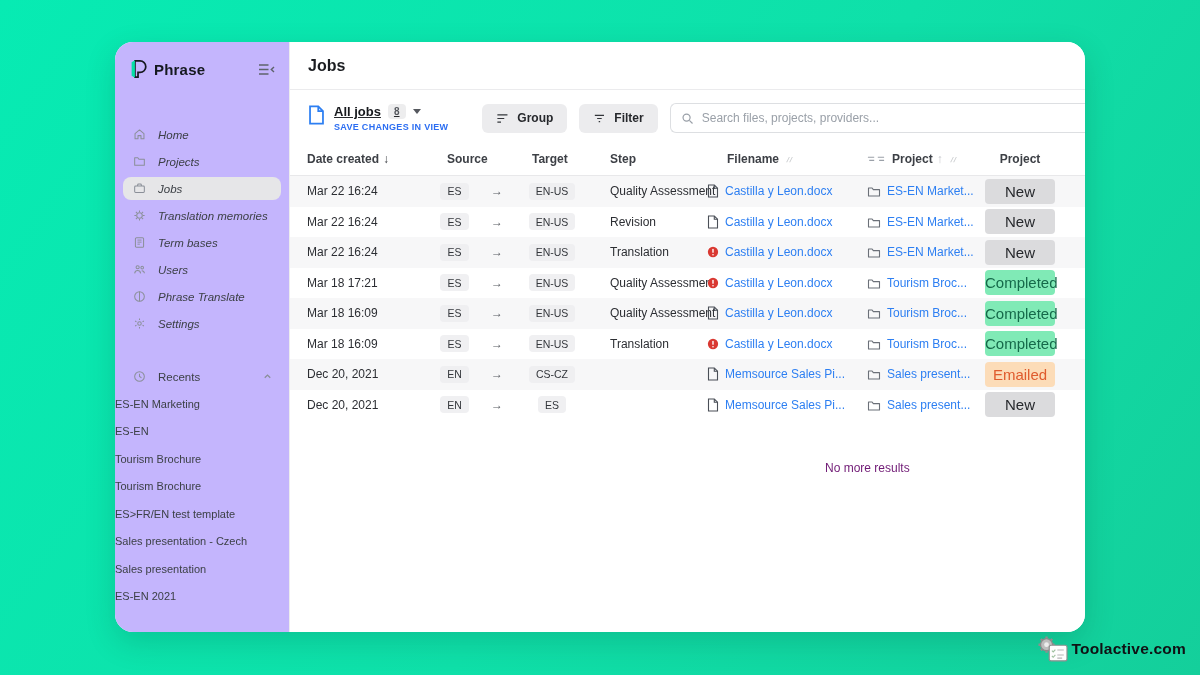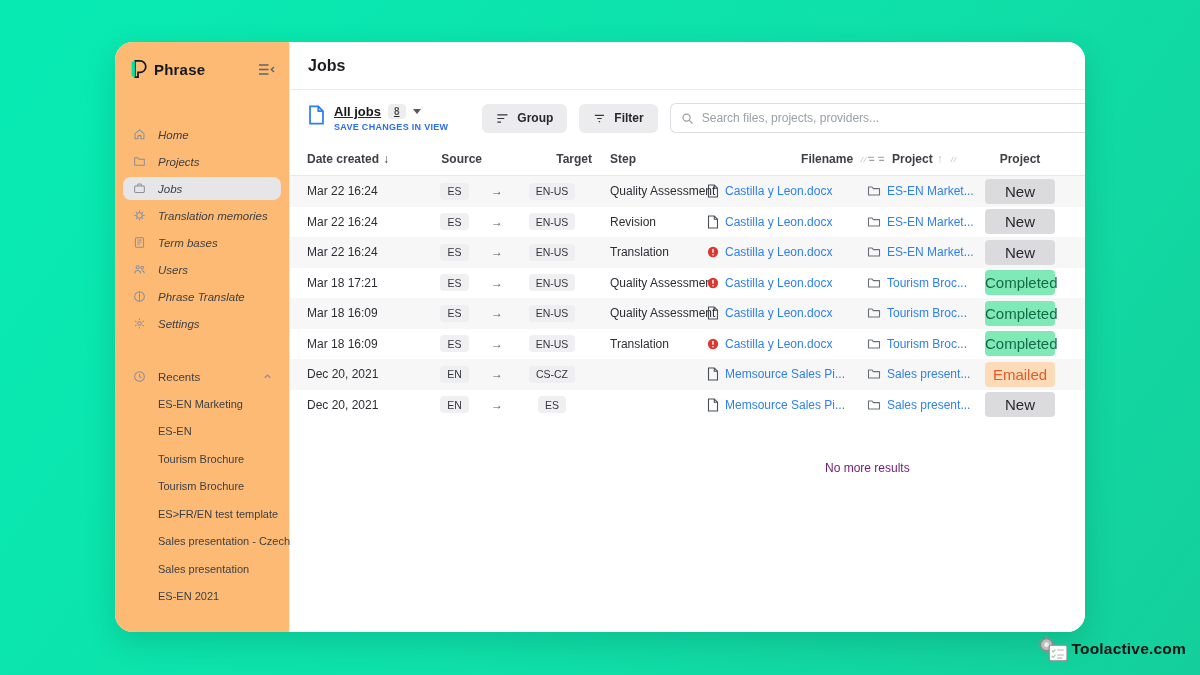--- a/index.html
+++ b/index.html
@@ -8,33 +8,33 @@
     font-family:"Liberation Sans", sans-serif;
     background:linear-gradient(125deg,#07ebb3 0%,#0fe0a9 55%,#14cf9b 100%);
     position:relative; color:#26282c;
   }
   .card {
     position:absolute; left:115px; top:42px; width:970px; height:590px;
     background:#fff; border-radius:18px; display:flex; overflow:hidden;
     box-shadow:0 10px 30px rgba(0,60,45,.18);
   }
   
-  .sidebar { width:175px; background:#fdba74; border-right:1px solid #ececee; flex:none; display:flex; flex-direction:column; }
+  .sidebar { width:175px; background:#c4b5fd; border-right:1px solid #ececee; flex:none; display:flex; flex-direction:column; }
   .logo-row { display:flex; align-items:center; padding:17px 14px 10px 15px; }
   .logo-mark { width:18px; height:20px; flex:none; }
   .logo-text { font-size:15px; font-weight:700; color:#15191f; margin-left:6px; letter-spacing:.2px; flex:1; }
   .collapse-btn { width:17px; height:13px; cursor:pointer; }
   .nav { margin-top:32px;font-style:italic; }
   .nav-item { display:flex; align-items:center; height:27px; padding-left:18px; font-size:11.5px; color:#3c4046; cursor:pointer; }
   .nav-item .ni { width:13px; height:13px; margin-right:12px; flex:none; display:flex; }
   .nav-item.active { background:#e6e6e8; border-radius:8px; margin:0 8px; padding-left:10px; height:23px; margin-top:2px; margin-bottom:2px; }
   .recents-hdr { display:flex; align-items:center; height:27px; padding-left:18px; margin-top:26px; font-size:11.5px; color:#3c4046; cursor:pointer; }
   .recents-hdr .ni { width:13px; height:13px; margin-right:12px; display:flex; }
   .recents-hdr .chev { margin-left:auto; margin-right:16px; width:11px; height:11px; display:flex; }
-  .recent-item { display:flex; align-items:center; height:27.5px; padding-left:43px; font-size:11px; color:#3c4046; cursor:pointer; white-space:nowrap; }
+  .recent-item { display:flex; align-items:center; height:27.5px; font-size:11px; color:#3c4046; cursor:pointer; white-space:nowrap; }
   
   .main { flex:1; display:flex; flex-direction:column; background:#fff; min-width:0; }
   .title-bar { height:48px; flex:none; display:flex; align-items:center; padding-left:18px; border-bottom:1px solid #ebebed; }
   .page-title { font-size:16px; font-weight:700; color:#1b1d21; }
   .toolbar { flex:none; display:flex; align-items:center; padding:13px 0 10px 18px; gap:12px; }
   .view-cluster { display:flex; align-items:flex-start; gap:9px; margin-right:22px; }
   .view-doc { width:17px; height:20px; margin-top:1px; }
   .view-lines { display:flex; flex-direction:column; }
   .view-row1 { display:flex; align-items:center; gap:7px;text-decoration:underline; }
   .view-name { font-size:13px; font-weight:700; color:#17191d; }
@@ -44,37 +44,37 @@
   .tb-btn { display:flex; align-items:center; gap:8px; height:29px; padding:0 14px; background:#ececee; border:none; border-radius:6px; font-size:12px; font-weight:600; color:#26282c; cursor:pointer; font-family:inherit; }
   .tb-btn .bi { width:13px; height:11px; display:flex; }
   .search-wrap { flex:1; display:flex; align-items:center; height:30px; border:1px solid #dddfe2; border-right:none; border-radius:6px 0 0 6px; padding:0 10px; gap:8px; background:#fff; }
   .search-wrap .si { width:13px; height:13px; display:flex; }
   .search-input { border:none; outline:none; flex:1; font-size:12px; color:#333; font-family:inherit; background:transparent; }
   .search-input::placeholder { color:#9aa0a8; }
   
   .grid-cols { display:grid; grid-template-columns:120px 55px 30px 80px 115px 160px 115px 1fr; padding-left:17px; align-items:center; }
   .thead { height:33px; flex:none; border-bottom:1px solid #e8e8ea; font-size:12px; font-weight:600; color:#3d4046; }
   .th { display:flex; align-items:center; gap:4px; cursor:pointer; white-space:nowrap; }
-  .th.c { justify-content:flex-end; }
+  .th.c { justify-content:flex-start;margin-left:20px; }
   .th-step { padding-left:18px; }
   .sort-down { font-size:12px; color:#3d4046; }
   .sort-up { font-size:12px; color:#c6c8cc; }
   .rz { font-size:7px; color:#c9cbce; transform:skewX(-18deg); letter-spacing:1px; margin-left:4px; user-select:none; }
   .pg-ico { width:19px; height:9px; display:flex; margin-right:2px; }
   .status-hd { width:70px; text-align:center; margin-left:3px; }
   .rows { flex:none; }
   .row { height:30.5px; font-size:12px; color:#2c2e33; cursor:pointer; }
   .row.alt { background:#f7f7f8; }
   .cell-date { white-space:nowrap; }
   .cc { display:flex; justify-content:center; }
   .chip { background:#f0f0f2; border-radius:4px; font-size:10.5px; padding:2.5px 7px; color:#33363b; white-space:nowrap; }
   .row.alt .chip { background:#efeff1; }
   .arrow { color:#55585e; font-size:12px; }
   .cell-step { padding-left:18px; white-space:nowrap; }
-  .cell-file,.cell-proj { display:flex; align-items:center; gap:6px; white-space:nowrap; overflow:hidden; }
+  .cell-file,.cell-proj { display:flex; align-items:flex-end; gap:6px; white-space:nowrap; overflow:hidden; }
   .cell-file .fi { width:12px; height:14px; flex:none; display:flex; }
   .cell-proj .fi { width:14px; height:12px; flex:none; display:flex; }
   .link { color:#2d7ff2; text-decoration:none; font-size:12px; white-space:nowrap; }
   .badge { display:inline-block; width:70px; text-align:center; padding:4px 0; border-radius:4px; font-size:15px; font-weight:500; margin-left:3px; }
   .badge.new { background:#dbdbdd; color:#26282c; }
   .badge.completed { background:#80eab6; color:#15694a; }
   .badge.emailed { background:#fcdcb8; color:#df5b2d; }
   .no-more { margin-top:41px; font-size:12px; color:#701a75; padding-left:535px; white-space:nowrap; }
   
   .watermark { position:absolute; right:14px; bottom:12px; display:flex; align-items:center; gap:2px; }

